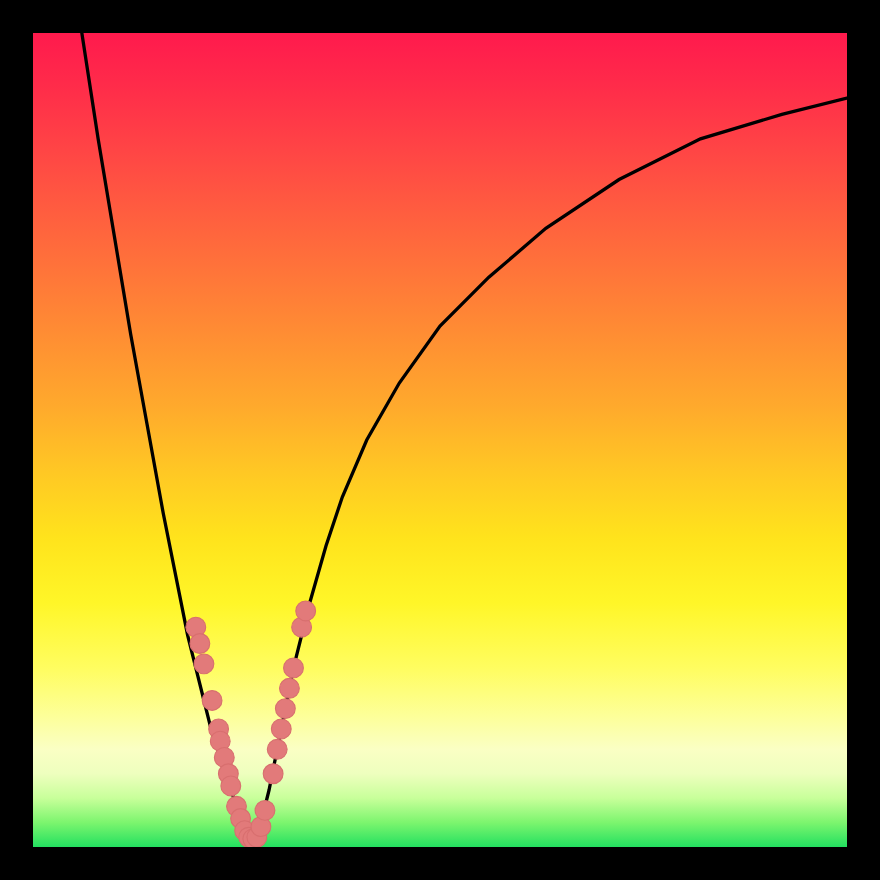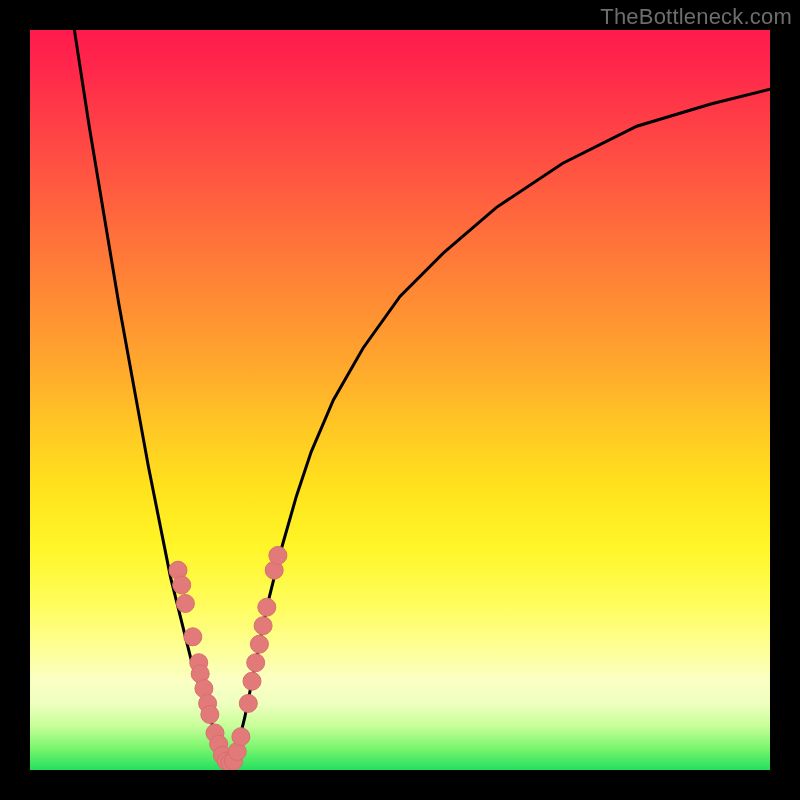--- a/index.html
+++ b/index.html
@@ -85,14 +85,13 @@
         <circle cx="218.30" cy="673.40" r="9" fill="#e27a7a" stroke="#d86f6f" stroke-width="1"></circle>
         <circle cx="222.00" cy="651.20" r="9" fill="#e27a7a" stroke="#d86f6f" stroke-width="1"></circle>
         <circle cx="225.70" cy="632.70" r="9" fill="#e27a7a" stroke="#d86f6f" stroke-width="1"></circle>
         <circle cx="229.40" cy="614.20" r="9" fill="#e27a7a" stroke="#d86f6f" stroke-width="1"></circle>
         <circle cx="233.10" cy="595.70" r="9" fill="#e27a7a" stroke="#d86f6f" stroke-width="1"></circle>
         <circle cx="236.80" cy="577.20" r="9" fill="#e27a7a" stroke="#d86f6f" stroke-width="1"></circle>
         <circle cx="244.20" cy="540.20" r="9" fill="#e27a7a" stroke="#d86f6f" stroke-width="1"></circle>
         <circle cx="247.90" cy="525.40" r="9" fill="#e27a7a" stroke="#d86f6f" stroke-width="1"></circle>
       </svg>
   </div>
-  <div class="watermark">TheBottleneck.com</div>
 </div>
 
 </body></html>

